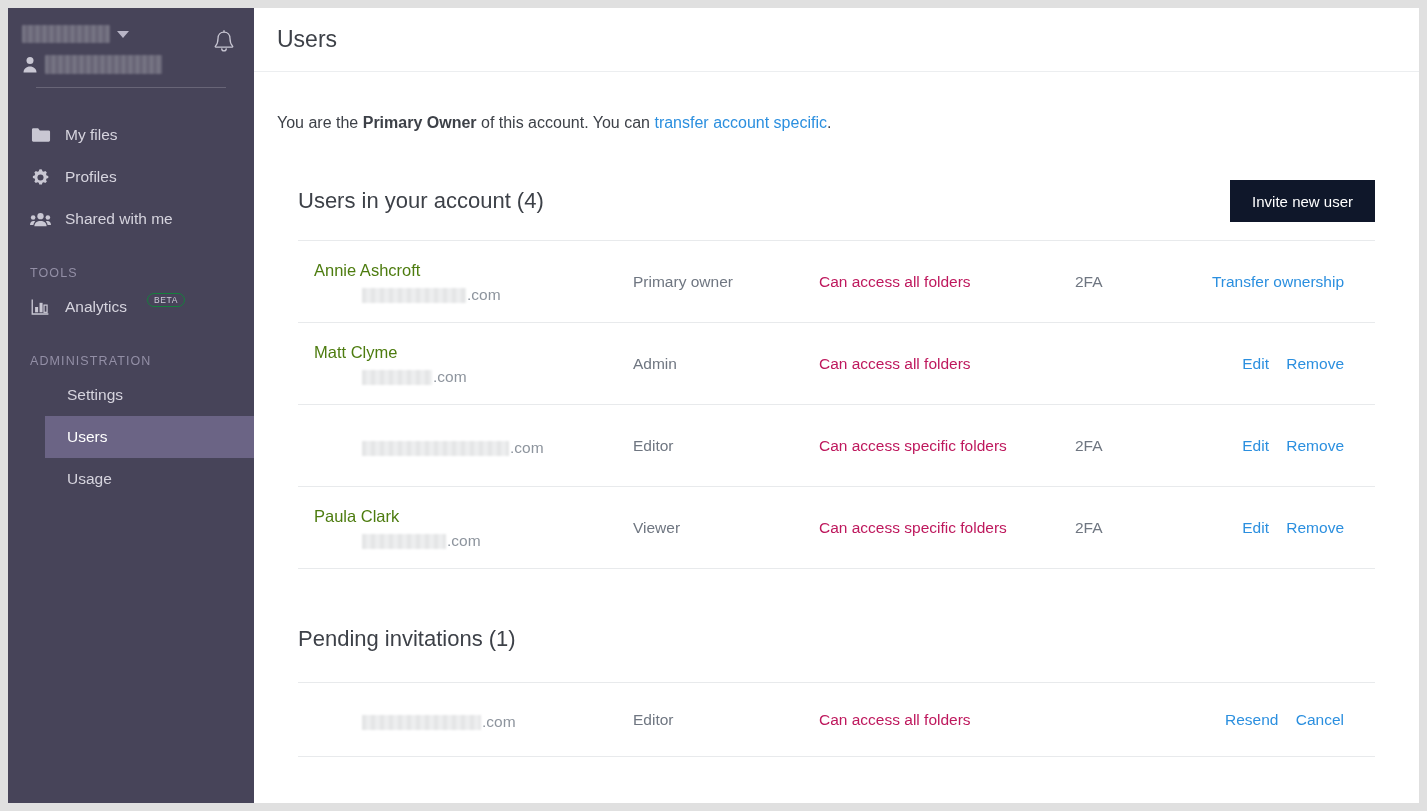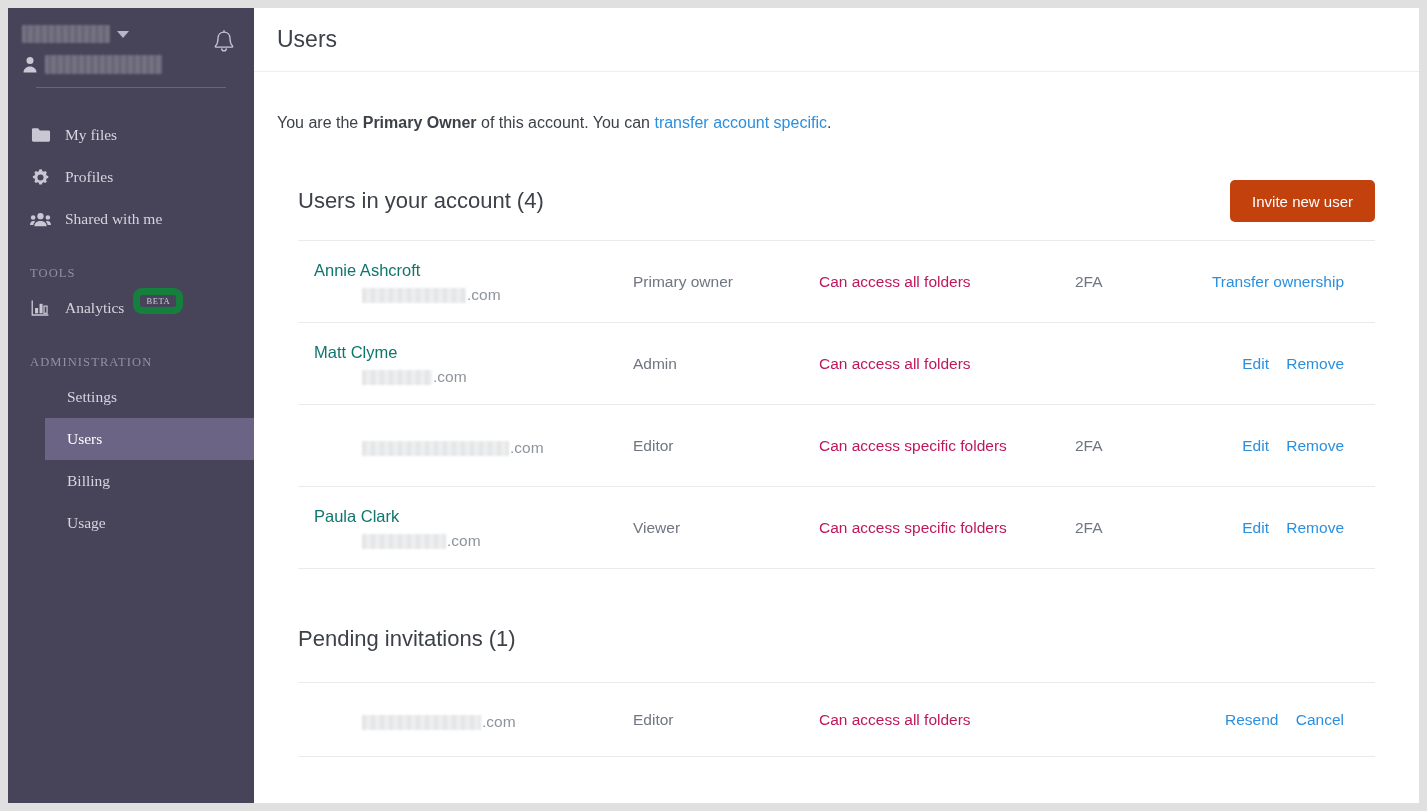--- a/index.html
+++ b/index.html
@@ -54,21 +54,21 @@
   .user-name-blur { width: 117px; height: 19px; }
   .divider {
     margin: 12px 14px 0 14px;
     border-bottom: 1px solid rgba(255,255,255,.18);
   }
   .bell {
     position: absolute; right: 17px; top: 20px;
     width: 26px; height: 28px;
   }
 
-  .nav { margin-top: 26px; font-family: Liberation Serif, serif; }
+  .nav { margin-top: 26px; }
   .nav-item {
     display: flex; align-items: center;
     height: 42px;
     padding-left: 22px;
     color: #d6d4de;
     font-size: 15.5px;
     cursor: pointer;
     position: relative;
   }
   .nav-item .ic { width: 21px; height: 21px; margin-right: 14px; flex: 0 0 21px;
@@ -78,24 +78,24 @@
 
   .section-label {
     font-size: 12.5px;
     letter-spacing: 1.1px;
     color: #938fa6;
     padding-left: 22px;
     margin-top: 26px;
     margin-bottom: 6px;
   }
   .beta-badge {
-    margin-left: 9px;
+    margin-left: 20px;
     font-size: 8.5px;
     letter-spacing: .6px;
-    border: 7px solid #15803d;
+    border: 1px solid #15803d;
     border-radius: 9px;
     padding: 1px 6px 1.5px 6px;
     color: #cfcdda;
     position: relative;
     top: -7px;
   }
 
   
   .main {
     flex: 1 1 auto;
@@ -121,22 +121,22 @@
 
   .section {
     margin: 47px 44px 0 44px;
   }
   .section-head {
     display: flex; align-items: center; justify-content: space-between;
     height: 44px;
   }
   .section-title { font-size: 22px; color: #3d4148; font-weight: 400; }
   .invite-btn {
-    background: #c2410c; color: #fff;
-    border: none; border-radius: 5px;
+    background: #0f172a; color: #fff;
+    border: none; border-radius: 0;
     font-size: 15px;
     font-family: "Liberation Sans", sans-serif;
     padding: 0 22px;
     height: 42px;
     cursor: pointer;
   }
 
   .table { margin-top: 17px; border-top: 1px solid #e8eaec; }
   .row {
     display: flex; align-items: center;
@@ -144,21 +144,21 @@
     border-bottom: 1px solid #e8eaec;
     font-size: 15.5px;
   }
   .c-name   { width: 335px; flex: 0 0 335px; padding-left: 16px; }
   .c-role   { width: 186px; flex: 0 0 186px; color: #6f7681; }
   .c-folder { width: 256px; flex: 0 0 256px; color: #be185d; }
   .c-2fa    { width: 112px; flex: 0 0 112px; color: #6f7681; }
   .c-act    { flex: 1 1 auto; text-align: right; padding-right: 31px; white-space: nowrap; }
   .c-act .link { margin-left: 13px; font-size: 15.5px; }
 
-  .uname { font-size: 16.5px; color: #0f766e; line-height: 1.35; }
+  .uname { font-size: 16.5px; color: #4d7c0f; line-height: 1.35; }
   .email-line { display: flex; align-items: center; margin-top: 5px; padding-left: 48px; }
   .email-blur {
     display: inline-block; height: 15px;
     background:
       repeating-linear-gradient(90deg, rgba(0,0,0,.055) 0 4px, rgba(0,0,0,.015) 4px 9px),
       #f1f2f3;
     filter: blur(1.3px);
   }
   .email-tld { font-size: 15.5px; color: #8d949d; margin-left: 1px; }
 
@@ -252,23 +252,20 @@
 
       <div class="section-label">ADMINISTRATION</div>
 
       <div class="nav-item plain">
         <span>Settings</span>
       </div>
       <div class="nav-item plain selected">
         <span>Users</span>
       </div>
       <div class="nav-item plain">
-        <span>Billing</span>
-      </div>
-      <div class="nav-item plain">
         <span>Usage</span>
       </div>
 
     </nav>
   </aside>
 
   <main class="main">
 
     <div class="page-header">
       <div class="page-title">Users</div>

